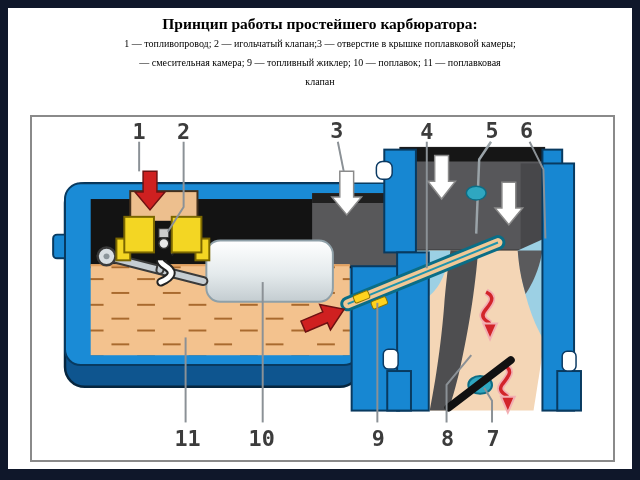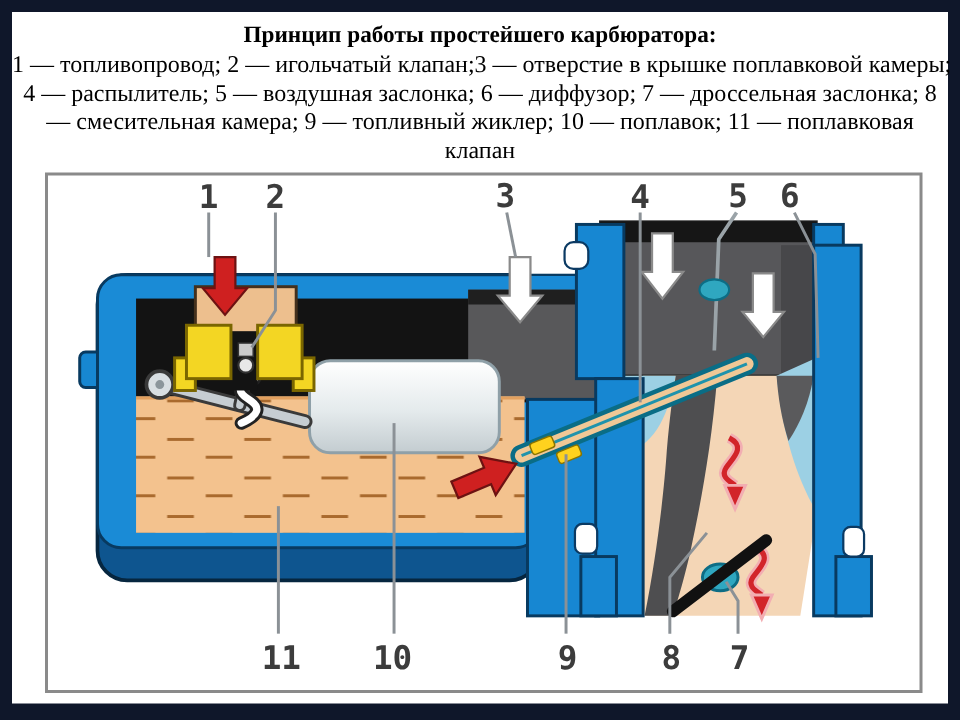--- a/index.html
+++ b/index.html
@@ -4,41 +4,40 @@
 <style>
   html,body{margin:0;padding:0;}
   #app{
     position:relative;width:640px;height:480px;
     background:#0f172a;overflow:hidden;
     font-family:"Liberation Serif", serif;
   }
   #inner{position:absolute;left:8px;top:8px;right:8px;bottom:11px;background:#ffffff;}
   .title-block{position:absolute;left:0;top:6px;width:100%;text-align:center;color:#000;}
   .title-heading{font-weight:bold;font-size:15.5px;line-height:20px;}
-  .legend-line{font-size:16px;line-height:19px;white-space:nowrap;}
+  .legend-line{font-size:10px;line-height:19px;white-space:nowrap;}
   #frame{
     position:absolute;left:22px;top:107px;width:585px;height:347px;
     box-sizing:border-box;border:2px solid #8a8a8a;background:#fff;
   }
   #frame svg{display:block;}
   text.part-num{
     font-family:"DejaVu Sans Mono", monospace;
     font-weight:bold;font-size:22px;fill:#3c3c3c;
   }
 </style>
 </head>
 <body>
 
 <div id="app">
   <div id="inner">
 
     <div class="title-block">
       <div class="title-heading">Принцип работы простейшего карбюратора:</div>
       <div class="legend-line">1 — топливопровод; 2 — игольчатый клапан;3 — отверстие в крышке поплавковой камеры;</div>
-      <div class="legend-line">4 — распылитель; 5 — воздушная заслонка; 6 — диффузор; 7 — дроссельная заслонка; 8</div>
       <div class="legend-line">— смесительная камера; 9 — топливный жиклер; 10 — поплавок; 11 — поплавковая</div>
       <div class="legend-line">клапан</div>
     </div>
 
     <div id="frame">
       <svg width="581" height="343" viewBox="30 115 585 347">
         <defs>
           <pattern id="fueldash" width="52" height="26" patternUnits="userSpaceOnUse">
             <rect width="52" height="26" fill="#f3c28e"></rect>
             <line x1="5" y1="7" x2="23" y2="7" stroke="#a96a2e" stroke-width="2"></line>

